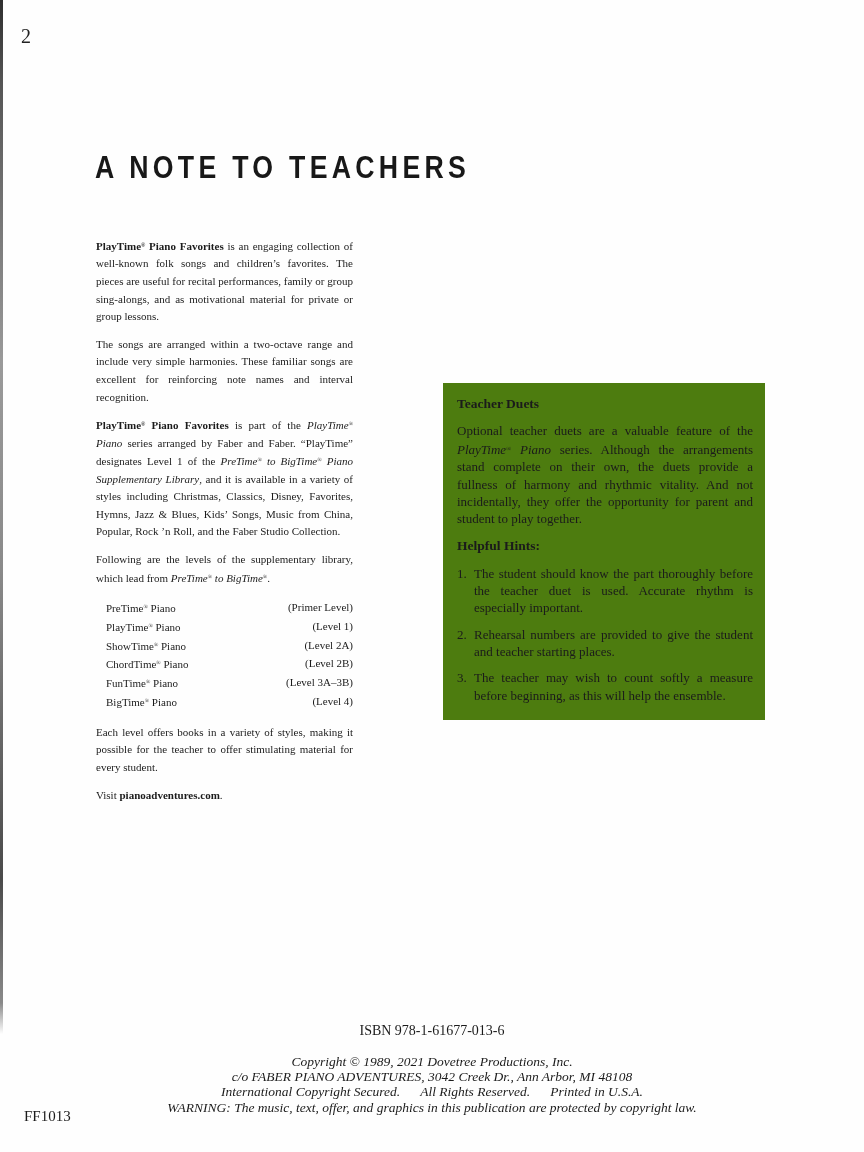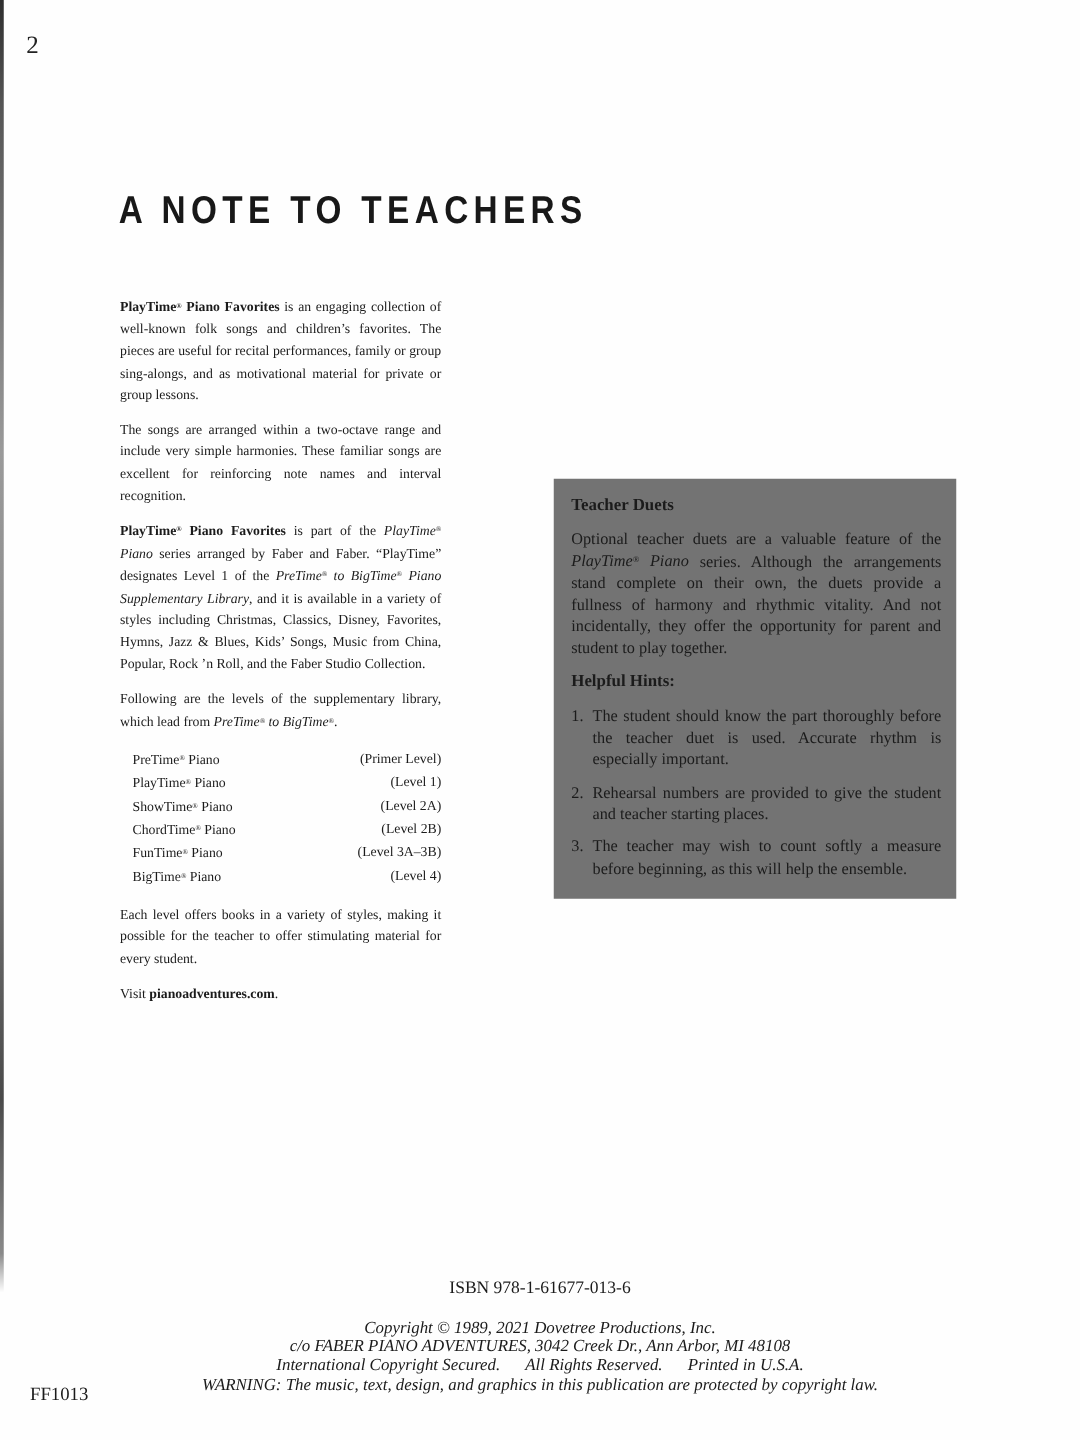--- a/index.html
+++ b/index.html
@@ -33,21 +33,21 @@
   .left-col p { margin:0 0 10px 0; }
   .b { font-weight:bold; }
   .i { font-style:italic; }
   sup.reg { font-size:0.52em; vertical-align:0.5em; letter-spacing:0; }
   .levels { margin:12px 0 12px 0; }
   .level-row { display:flex; justify-content:space-between; line-height:17.9px;gap:40px; }
   .level-name { padding-left:10px; }
   .level-val { text-align:right; }
   .duet-box {
     position:absolute; left:443px; top:383px; width:322px;
-    background:#737373;
+    background:#4d7c0f;
     box-sizing:border-box;
     padding:12px 12px 16px 14px;
     font-size:13px; line-height:17.3px; text-align:justify;
   }
   .duet-box h3 { margin:0 0 10px 0; font-size:13.5px; }
   .duet-box p.body { margin:0 0 10px 0; }
   .hints-heading { margin:12px 0 10px 0; }
   .hint { display:flex; margin:0 0 9px 0; }
   .hint:last-child { margin-bottom:0; }
   .hint-num { flex:0 0 17px; }
@@ -127,18 +127,18 @@
         <span class="hint-text">The teacher may wish to count softly a measure before beginning, as this will help the ensemble.</span>
       </div>
   </div>
 
   <div class="footer isbn-line">ISBN 978-1-61677-013-6</div>
 
   <div class="footer copyright-block">
     <div>Copyright © 1989, 2021 Dovetree Productions, Inc.</div>
     <div>c/o FABER PIANO ADVENTURES, 3042 Creek Dr., Ann Arbor, MI 48108</div>
     <div>International Copyright Secured.      All Rights Reserved.      Printed in U.S.A.</div>
-    <div>WARNING: The music, text, design, and graphics in this publication are protected by copyright law.</div>
+    <div>WARNING: The music, text, offer, and graphics in this publication are protected by copyright law.</div>
   </div>
 
   <div class="catalog-number">FF1013</div>
 
 </div>
 
 </body></html>

